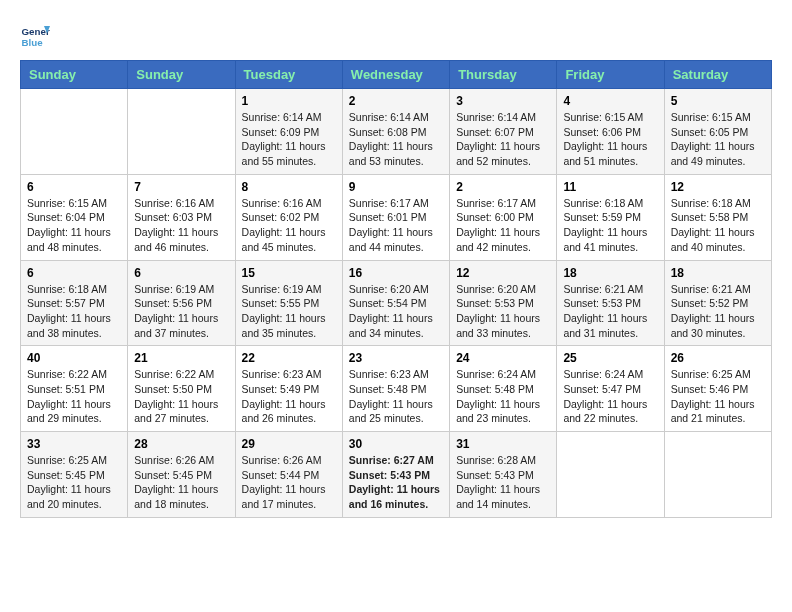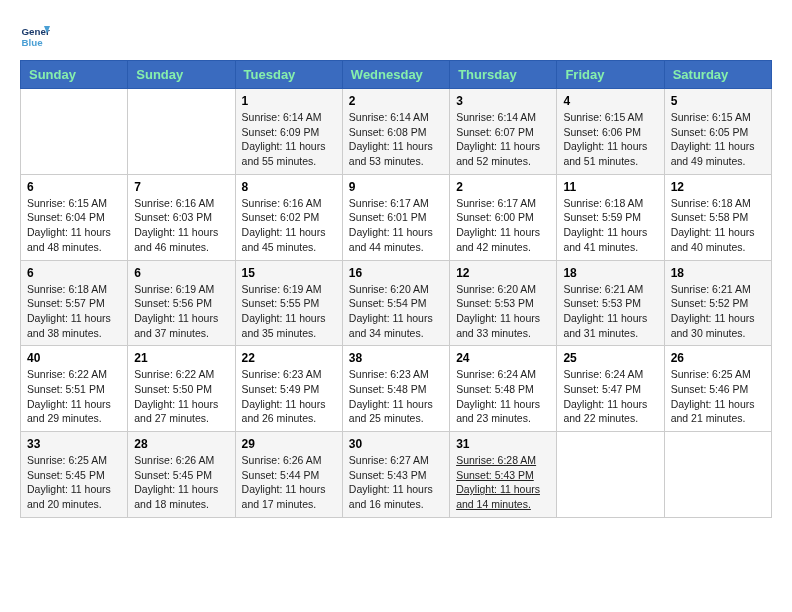--- a/index.html
+++ b/index.html
@@ -249,21 +249,21 @@
 Sunset: 5:50 PM
 Daylight: 11 hours and 27 minutes.</div>
         </td>
         <td>
           <span class="day-num">22</span>
           <div class="day-info" style="white-space: pre-line;">Sunrise: 6:23 AM
 Sunset: 5:49 PM
 Daylight: 11 hours and 26 minutes.</div>
         </td>
         <td>
-          <span class="day-num">38</span>
+          <span class="day-num">23</span>
           <div class="day-info" style="white-space: pre-line;">Sunrise: 6:23 AM
 Sunset: 5:48 PM
 Daylight: 11 hours and 25 minutes.</div>
         </td>
         <td>
           <span class="day-num">24</span>
           <div class="day-info" style="white-space: pre-line;">Sunrise: 6:24 AM
 Sunset: 5:48 PM
 Daylight: 11 hours and 23 minutes.</div>
         </td>
@@ -294,27 +294,27 @@
 Daylight: 11 hours and 18 minutes.</div>
         </td>
         <td>
           <span class="day-num">29</span>
           <div class="day-info" style="white-space: pre-line;">Sunrise: 6:26 AM
 Sunset: 5:44 PM
 Daylight: 11 hours and 17 minutes.</div>
         </td>
         <td>
           <span class="day-num">30</span>
-          <div class="day-info" style="white-space: pre-line;">Sunrise: 6:27 AM
+          <div class="day-info" style="white-space: pre-line; font-weight: bold;">Sunrise: 6:27 AM
 Sunset: 5:43 PM
 Daylight: 11 hours and 16 minutes.</div>
         </td>
         <td>
           <span class="day-num">31</span>
-          <div class="day-info" style="white-space: pre-line; text-decoration: underline;">Sunrise: 6:28 AM
+          <div class="day-info" style="white-space: pre-line;">Sunrise: 6:28 AM
 Sunset: 5:43 PM
 Daylight: 11 hours and 14 minutes.</div>
         </td>
         <td class="empty-cell"></td>
         <td class="empty-cell"></td>
       </tr>
     </tbody>
 </table>
 
 </body></html>

